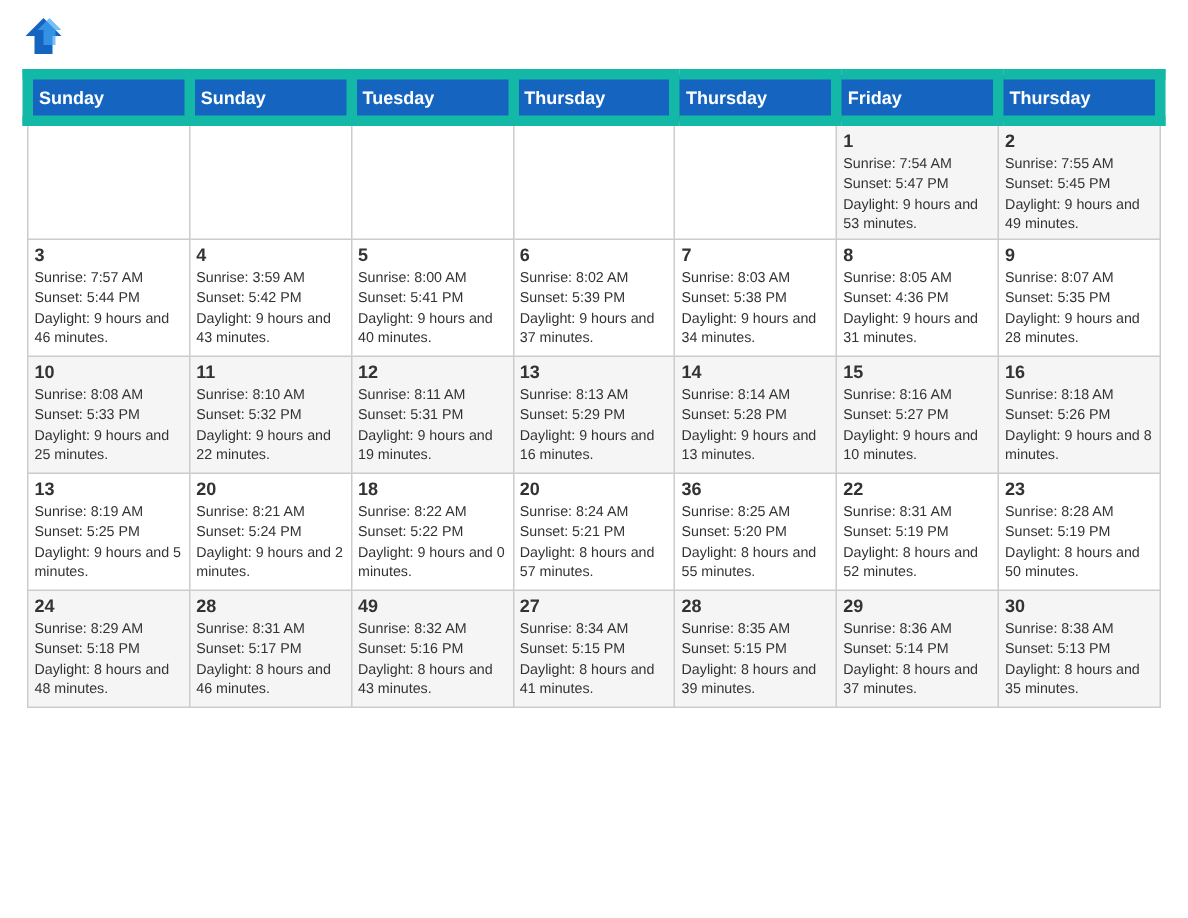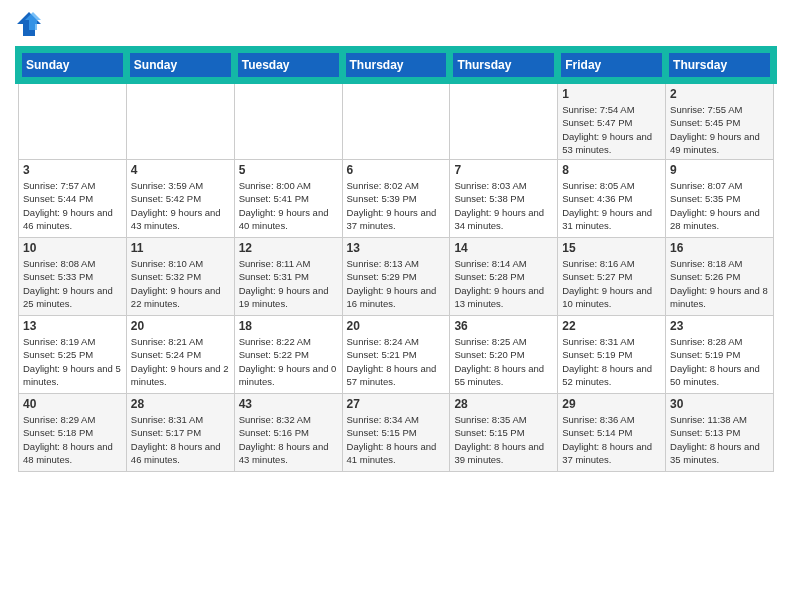--- a/index.html
+++ b/index.html
@@ -269,33 +269,33 @@
           </td>
           <td>
             <span class="day-number">23</span>
             <div class="day-info">Sunrise: 8:28 AM
 Sunset: 5:19 PM
 Daylight: 8 hours and 50 minutes.</div>
           </td>
         </tr>
         <tr>
           <td>
-            <span class="day-number">40</span>
+            <span class="day-number">24</span>
             <div class="day-info">Sunrise: 8:29 AM
 Sunset: 5:18 PM
 Daylight: 8 hours and 48 minutes.</div>
           </td>
           <td>
             <span class="day-number">28</span>
             <div class="day-info">Sunrise: 8:31 AM
 Sunset: 5:17 PM
 Daylight: 8 hours and 46 minutes.</div>
           </td>
           <td>
-            <span class="day-number">43</span>
+            <span class="day-number">49</span>
             <div class="day-info">Sunrise: 8:32 AM
 Sunset: 5:16 PM
 Daylight: 8 hours and 43 minutes.</div>
           </td>
           <td>
             <span class="day-number">27</span>
             <div class="day-info">Sunrise: 8:34 AM
 Sunset: 5:15 PM
 Daylight: 8 hours and 41 minutes.</div>
           </td>
@@ -306,20 +306,20 @@
 Daylight: 8 hours and 39 minutes.</div>
           </td>
           <td>
             <span class="day-number">29</span>
             <div class="day-info">Sunrise: 8:36 AM
 Sunset: 5:14 PM
 Daylight: 8 hours and 37 minutes.</div>
           </td>
           <td>
             <span class="day-number">30</span>
-            <div class="day-info">Sunrise: 11:38 AM
+            <div class="day-info">Sunrise: 8:38 AM
 Sunset: 5:13 PM
 Daylight: 8 hours and 35 minutes.</div>
           </td>
         </tr>
       </tbody>
   </table>
 </div>
 
 </body></html>

